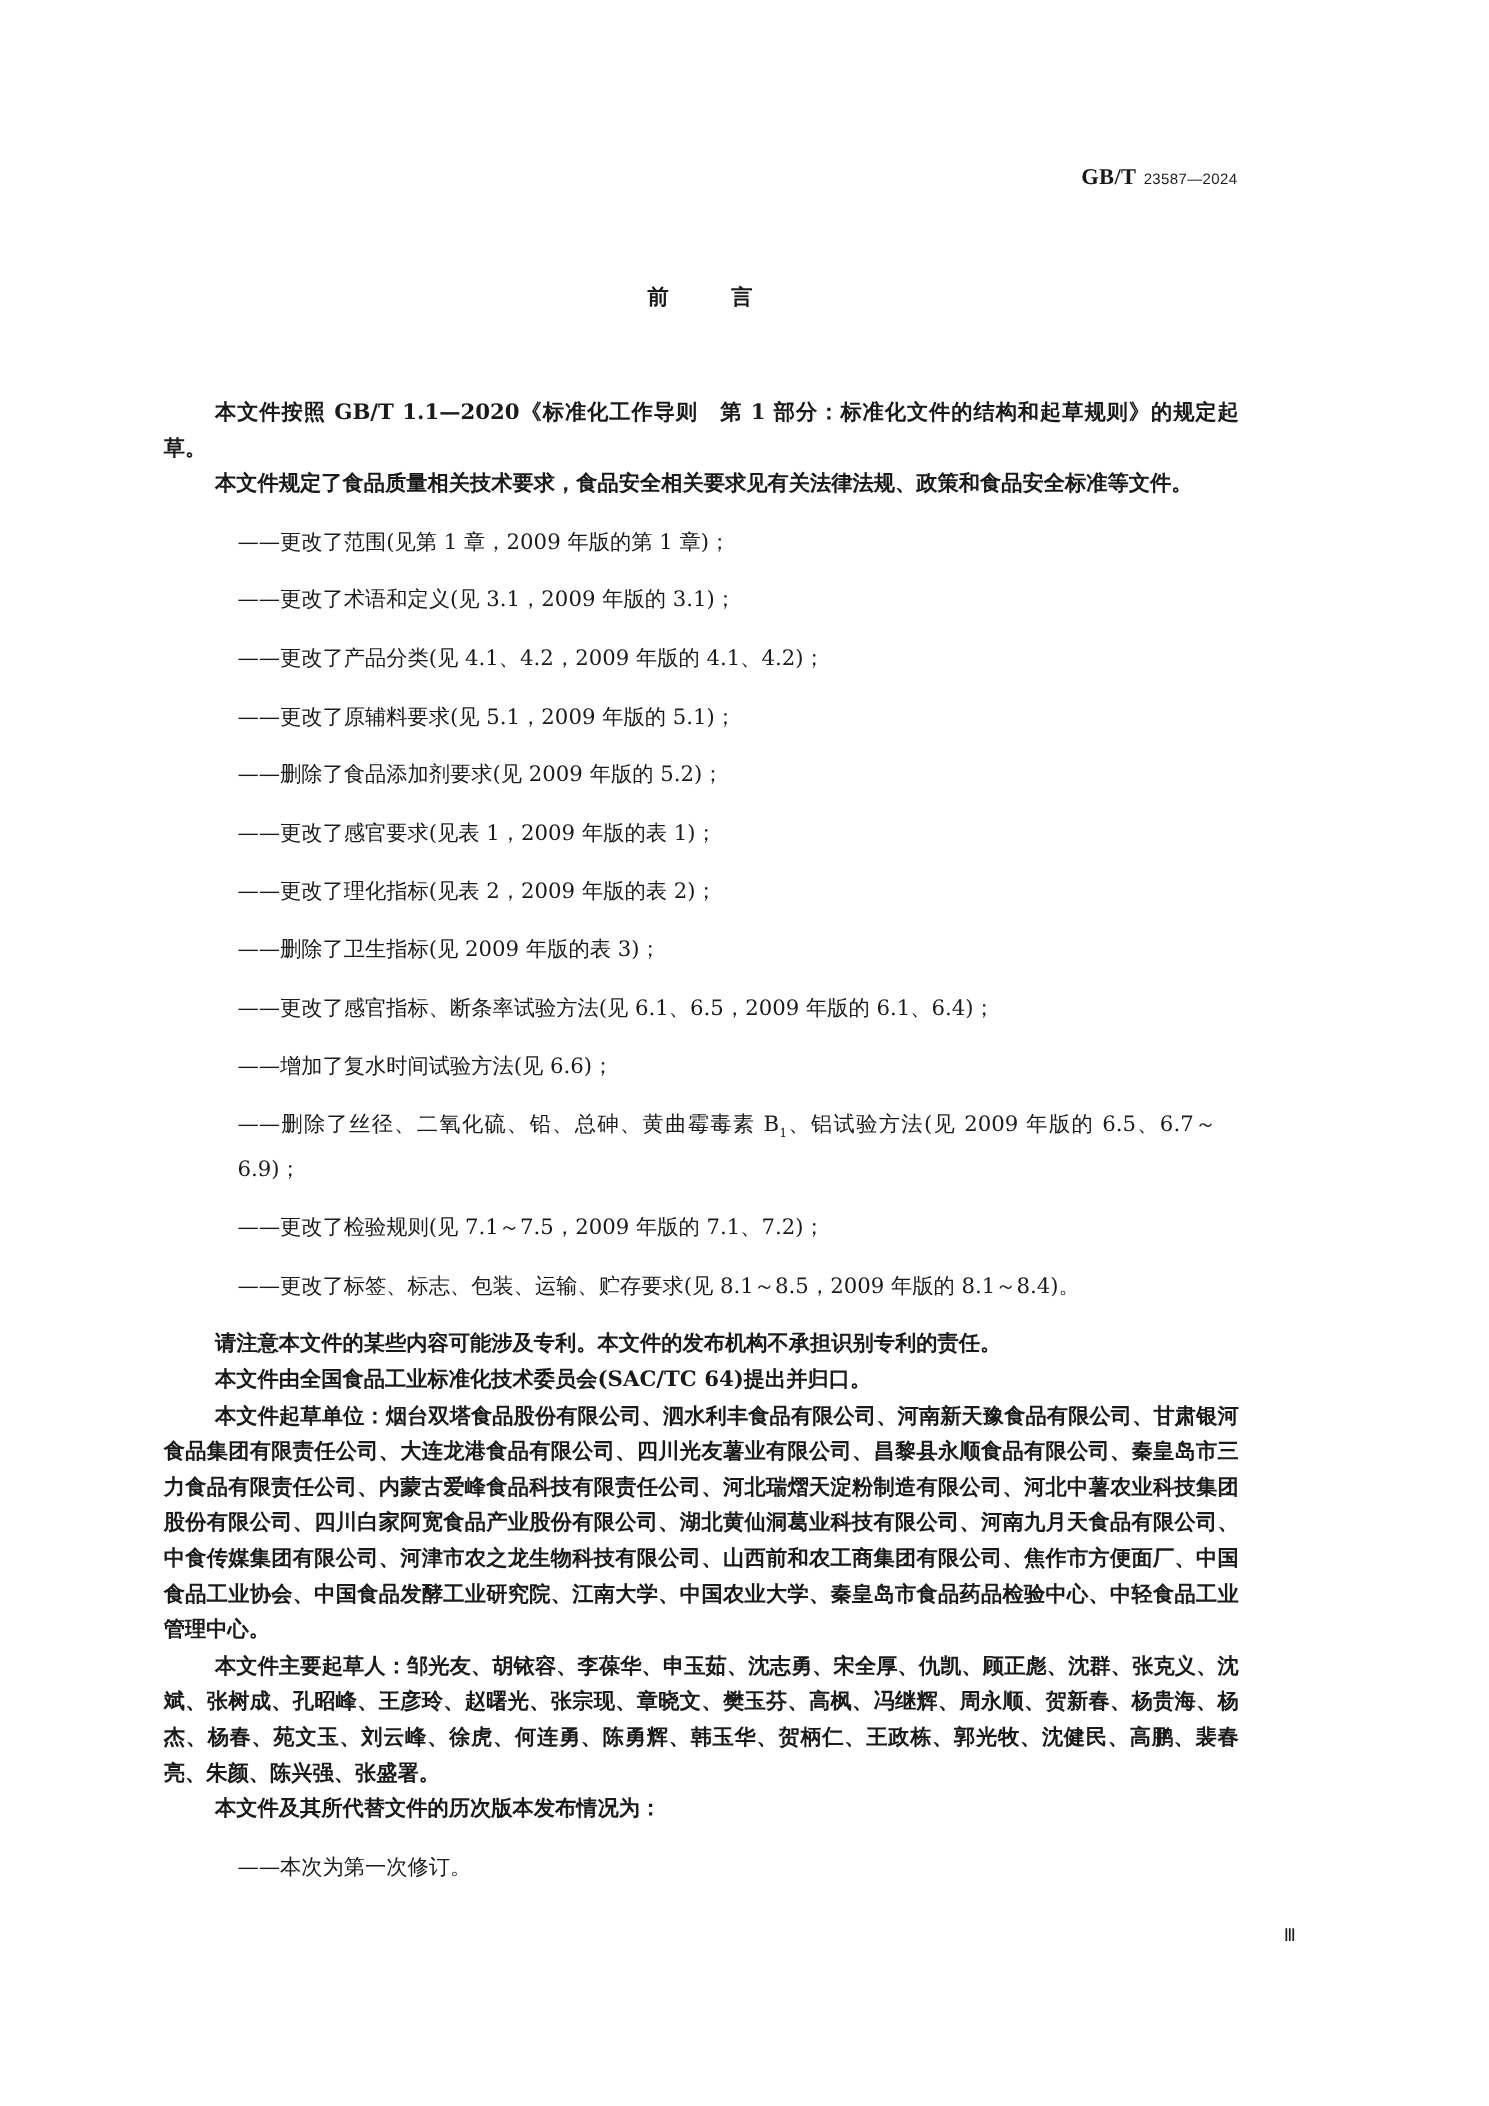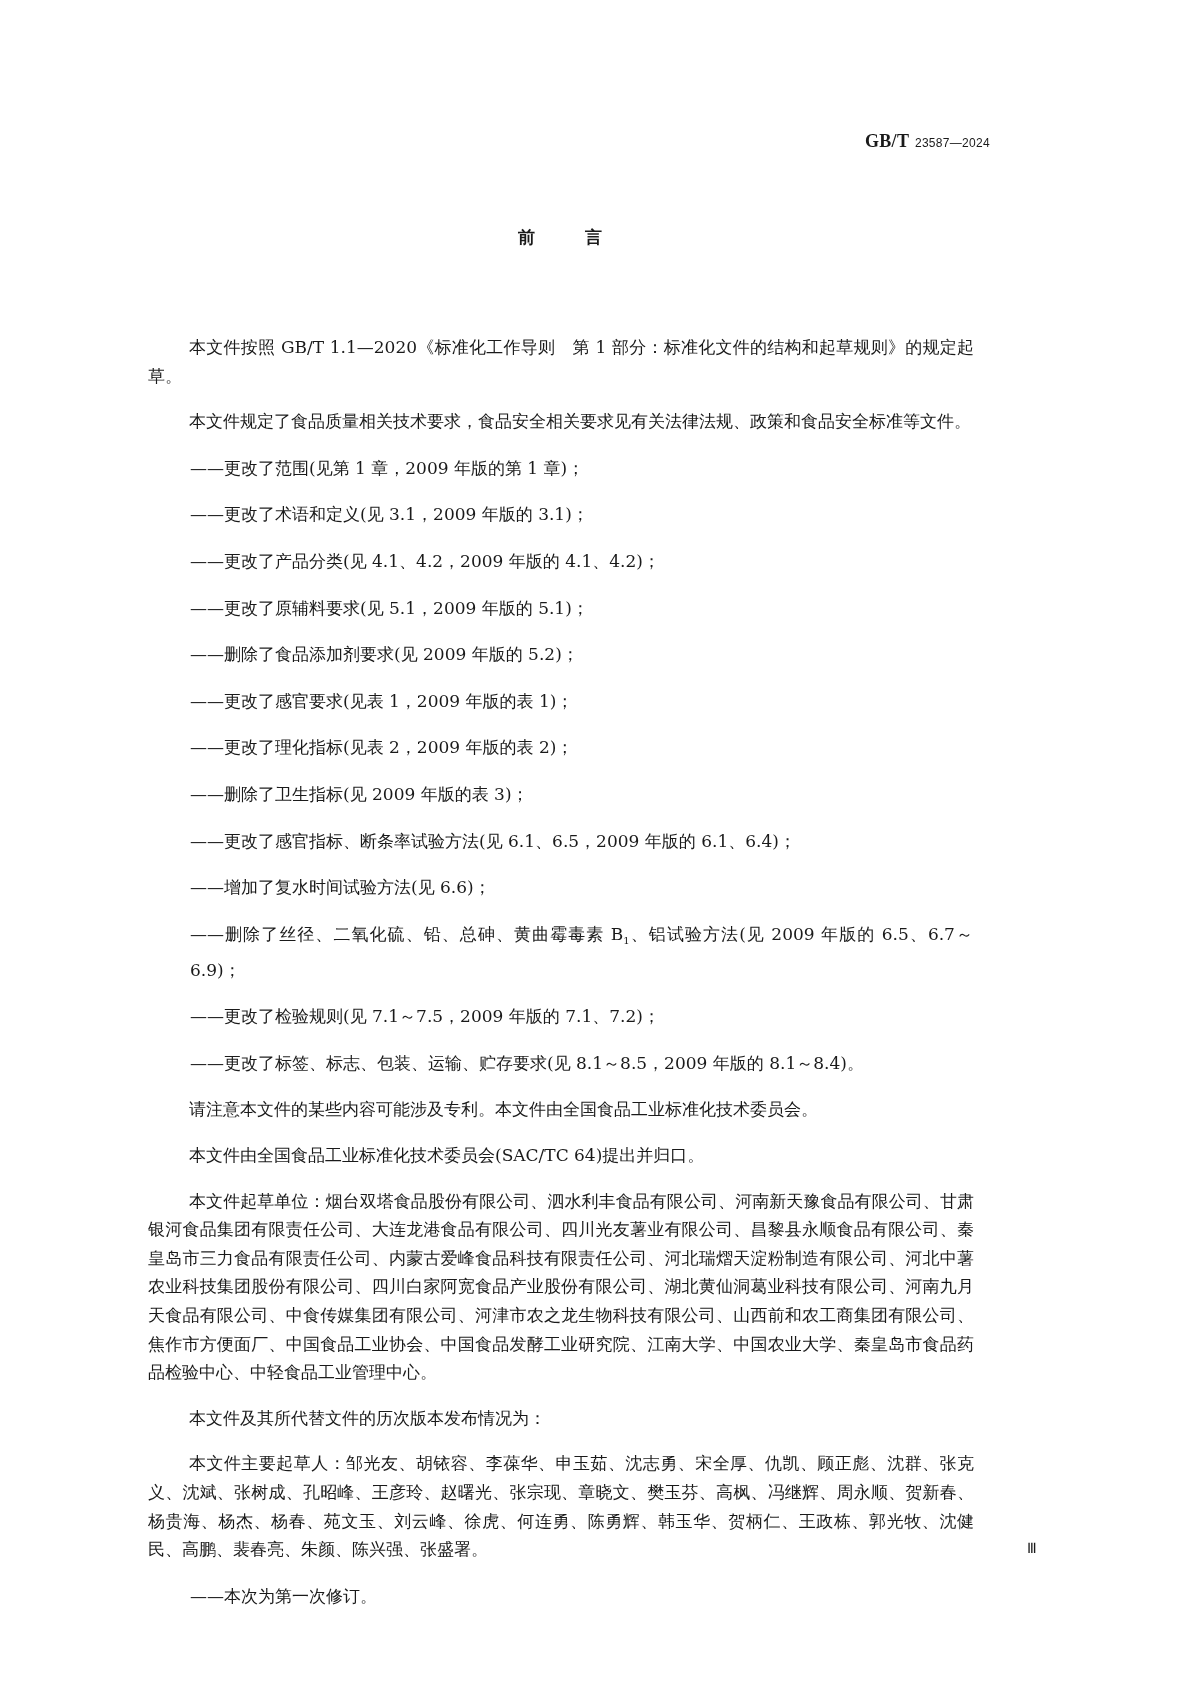--- a/index.html
+++ b/index.html
@@ -7,21 +7,21 @@
          font-family: "DejaVu Serif", "Liberation Serif", serif; color: #1a1a1a; }
   .std-no { position: absolute; top: 131px; right: 201px; font-size: 17px; letter-spacing: 0.3px; }
   .std-no .gb { font-family: "Liberation Serif", serif; font-weight: bold; font-size: 18px; margin-left: 28px; }
   .std-no .num { font-family: "Liberation Sans", sans-serif; font-size: 12px; }
   .title { position: absolute; top: 226px; left: 0; width: 1120px; text-align: center;
            font-family: "DejaVu Sans", sans-serif; font-weight: bold; font-size: 17px; }
   .title span { display: inline-block; }
   .title .gap { width: 50px; }
   .content { position: absolute; top: 316px; left: 131px; width: 860px;
              font-size: 17px; line-height: 28.6px; text-align: justify; }
-  .p { text-indent: 41px; margin: 17px; }
+  .p { text-indent: 41px; margin: 0; font-weight: bold; }
   .li { padding-left: 41px; margin: 18px; }
   .sub { font-size: 10px; vertical-align: sub; }
   .page-num { position: absolute; top: 1540px; left: 1027px; font-size: 14px;
               font-family: "Liberation Serif", serif; }
 </style>
 </head>
 <body>
 
 <div class="std-no">
   <span class="gb">GB/T</span>
@@ -43,21 +43,21 @@
     <p class="li">——删除了食品添加剂要求(见 2009 年版的 5.2)；</p>
     <p class="li">——更改了感官要求(见表 1，2009 年版的表 1)；</p>
     <p class="li">——更改了理化指标(见表 2，2009 年版的表 2)；</p>
     <p class="li">——删除了卫生指标(见 2009 年版的表 3)；</p>
     <p class="li">——更改了感官指标、断条率试验方法(见 6.1、6.5，2009 年版的 6.1、6.4)；</p>
     <p class="li">——增加了复水时间试验方法(见 6.6)；</p>
     <p class="li"><span>——删除了丝径、二氧化硫、铅、总砷、黄曲霉毒素 B</span><span class="sub">1</span><span>、铝试验方法(见 2009 年版的 6.5、6.7～6.9)；</span></p>
     <p class="li">——更改了检验规则(见 7.1～7.5，2009 年版的 7.1、7.2)；</p>
     <p class="li">——更改了标签、标志、包装、运输、贮存要求(见 8.1～8.5，2009 年版的 8.1～8.4)。</p>
   </div>
-  <p class="p">请注意本文件的某些内容可能涉及专利。本文件由全国食品工业标准化技术委员会。</p>
+  <p class="p">请注意本文件的某些内容可能涉及专利。本文件的发布机构不承担识别专利的责任。</p>
   <p class="p">本文件由全国食品工业标准化技术委员会(SAC/TC 64)提出并归口。</p>
   <p class="p">本文件起草单位：烟台双塔食品股份有限公司、泗水利丰食品有限公司、河南新天豫食品有限公司、甘肃银河食品集团有限责任公司、大连龙港食品有限公司、四川光友薯业有限公司、昌黎县永顺食品有限公司、秦皇岛市三力食品有限责任公司、内蒙古爱峰食品科技有限责任公司、河北瑞熠天淀粉制造有限公司、河北中薯农业科技集团股份有限公司、四川白家阿宽食品产业股份有限公司、湖北黄仙洞葛业科技有限公司、河南九月天食品有限公司、中食传媒集团有限公司、河津市农之龙生物科技有限公司、山西前和农工商集团有限公司、焦作市方便面厂、中国食品工业协会、中国食品发酵工业研究院、江南大学、中国农业大学、秦皇岛市食品药品检验中心、中轻食品工业管理中心。</p>
+  <p class="p">本文件主要起草人：邹光友、胡铱容、李葆华、申玉茹、沈志勇、宋全厚、仇凯、顾正彪、沈群、张克义、沈斌、张树成、孔昭峰、王彦玲、赵曙光、张宗现、章晓文、樊玉芬、高枫、冯继辉、周永顺、贺新春、杨贵海、杨杰、杨春、苑文玉、刘云峰、徐虎、何连勇、陈勇辉、韩玉华、贺柄仁、王政栋、郭光牧、沈健民、高鹏、裴春亮、朱颜、陈兴强、张盛署。</p>
   <p class="p">本文件及其所代替文件的历次版本发布情况为：</p>
-  <p class="p">本文件主要起草人：邹光友、胡铱容、李葆华、申玉茹、沈志勇、宋全厚、仇凯、顾正彪、沈群、张克义、沈斌、张树成、孔昭峰、王彦玲、赵曙光、张宗现、章晓文、樊玉芬、高枫、冯继辉、周永顺、贺新春、杨贵海、杨杰、杨春、苑文玉、刘云峰、徐虎、何连勇、陈勇辉、韩玉华、贺柄仁、王政栋、郭光牧、沈健民、高鹏、裴春亮、朱颜、陈兴强、张盛署。</p>
   <p class="li">——本次为第一次修订。</p>
 </div>
 
 <div class="page-num">Ⅲ</div>
 
 </body></html>

